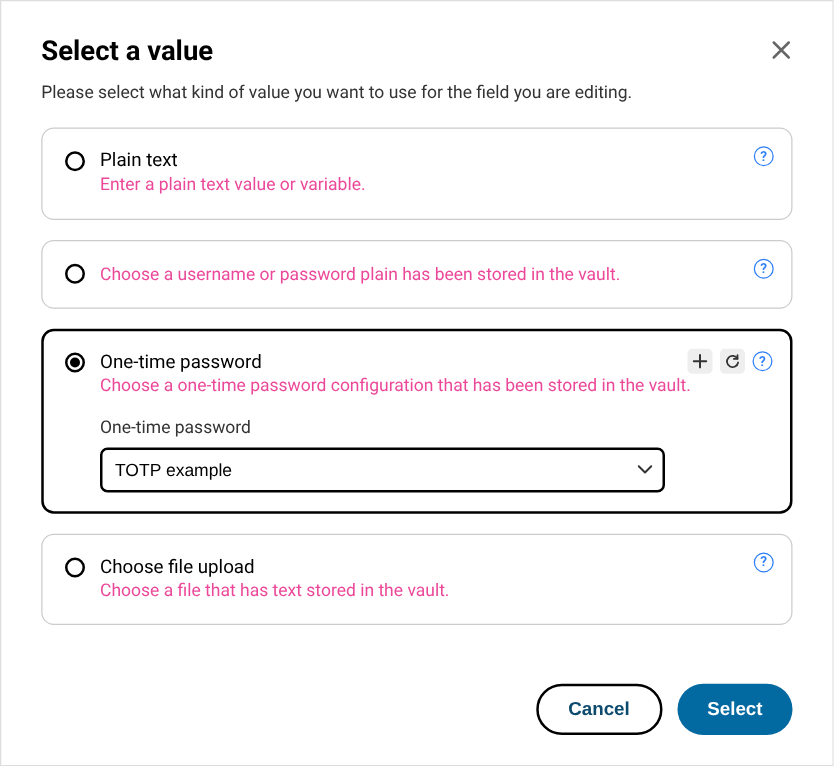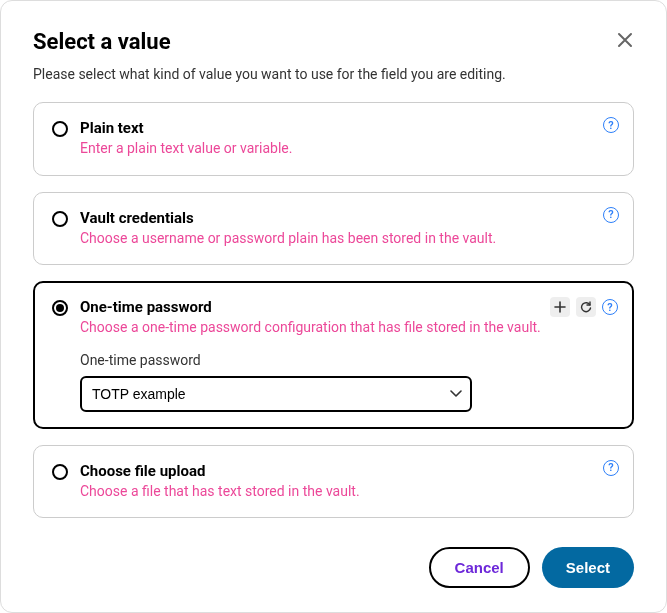--- a/index.html
+++ b/index.html
@@ -11,21 +11,21 @@
       font-family: -apple-system, BlinkMacSystemFont, "Segoe UI", Roboto, Helvetica, Arial, sans-serif;
       background: #fff;
       width: 667px;
       height: 613px;
       overflow: hidden;
     }
     .modal {
       width: 667px;
       height: 613px;
       border: 1px solid #ddd;
-      border-radius: 12px;
+      border-radius: 0;
       padding: 28px 32px 24px 32px;
       display: flex;
       flex-direction: column;
       position: relative;
     }
     .modal-header {
       display: flex;
       justify-content: space-between;
       align-items: flex-start;
     }
@@ -84,21 +84,21 @@
       left: 2px;
       width: 8px;
       height: 8px;
       background: #000;
       border-radius: 50%;
     }
     .option-content {
       flex: 1;
     }
     .option-title {
-      font-weight: 700;
+      font-weight: 400;
       font-size: 15px;
       color: #000;
     }
     .option-desc {
       font-size: 14px;
       color: #ec4899;
       margin-top: 2px;
       line-height: 1.4;
     }
     .card-actions {
@@ -140,21 +140,21 @@
       padding-left: 28px;
     }
     .inner-label {
       font-size: 14px;
       color: #333;
       margin-bottom: 8px;
       display: block;
     }
     .select-wrap {
       position: relative;
-      width: 392px;
+      width: 452px;
     }
     .select {
       width: 100%;
       border: 2px solid #000;
       border-radius: 6px;
       padding: 8px 30px 8px 10px;
       font-size: 14px;
       appearance: none;
       background: #fff;
       cursor: pointer;
@@ -179,21 +179,21 @@
       padding: 10px 24px;
       border-radius: 999px;
       font-size: 15px;
       font-weight: 600;
       cursor: pointer;
       border: none;
     }
     .btn-cancel {
       background: #fff;
       border: 2px solid #000;
-      color: #6d28d9;
+      color: #0c4a6e;
     }
     .btn-primary {
       background: #0369a1;
       color: #fff;
     }
   </style>
 </head>
 <body>
 
 <div class="modal">
@@ -224,21 +224,20 @@
       </div>
     </div>
 
     <div class="option-card">
       <div class="card-actions">
         <div class="help-icon">?</div>
       </div>
       <div class="option-row">
         <div class="radio"></div>
         <div class="option-content">
-          <div class="option-title">Vault credentials</div>
           <div class="option-desc">Choose a username or password plain has been stored in the vault.</div>
         </div>
       </div>
     </div>
 
     <div class="option-card selected">
       <div class="card-actions">
         <div class="mini-btn">
           <svg width="12" height="12" viewBox="0 0 12 12">
               <path d="M6 1 V11 M1 6 H11" stroke="#333" stroke-width="1.6" stroke-linecap="round"></path>
@@ -249,21 +248,21 @@
               <path d="M10 4 A4.5 4.5 0 1 0 10.5 7" stroke="#333" stroke-width="1.4" fill="none" stroke-linecap="round"></path>
               <path d="M10 1 L10 4 L7 4" stroke="#333" stroke-width="1.4" fill="none" stroke-linecap="round" stroke-linejoin="round"></path>
             </svg>
         </div>
         <div class="help-icon">?</div>
       </div>
       <div class="option-row">
         <div class="radio checked"></div>
         <div class="option-content">
           <div class="option-title">One-time password</div>
-          <div class="option-desc">Choose a one-time password configuration that has file stored in the vault.</div>
+          <div class="option-desc">Choose a one-time password configuration that has been stored in the vault.</div>
         </div>
       </div>
       <div class="inner-form">
         <label class="inner-label">One-time password</label>
         <div class="select-wrap">
           <select class="select">
             <option>TOTP example</option>
           </select>
           <span class="select-chevron">
             <svg width="12" height="8" viewBox="0 0 12 8">

